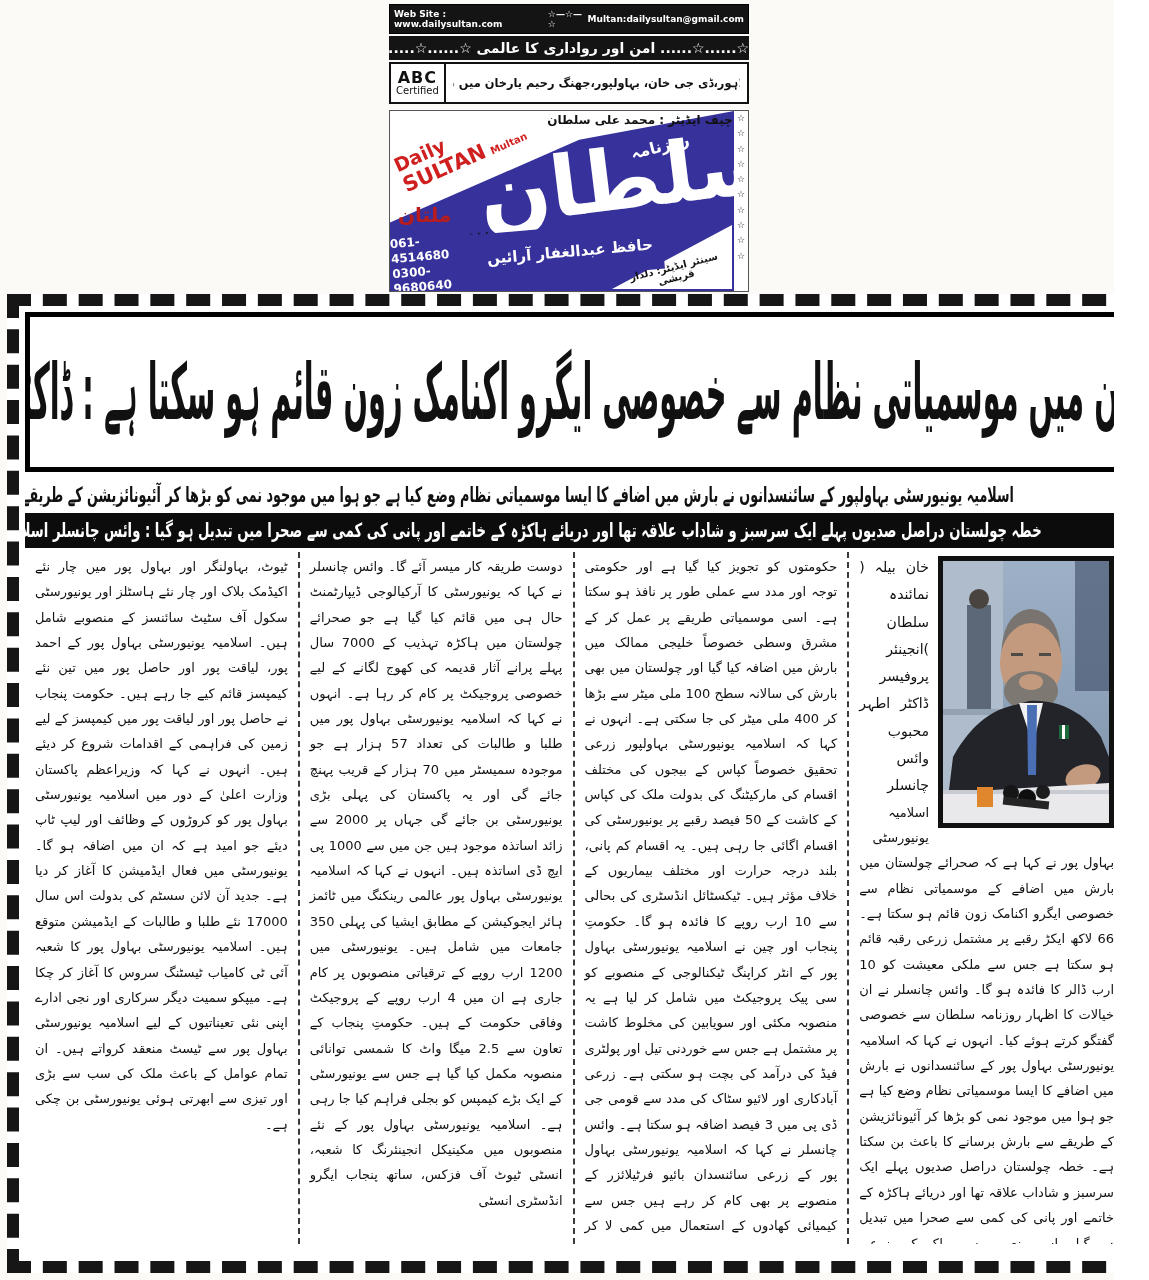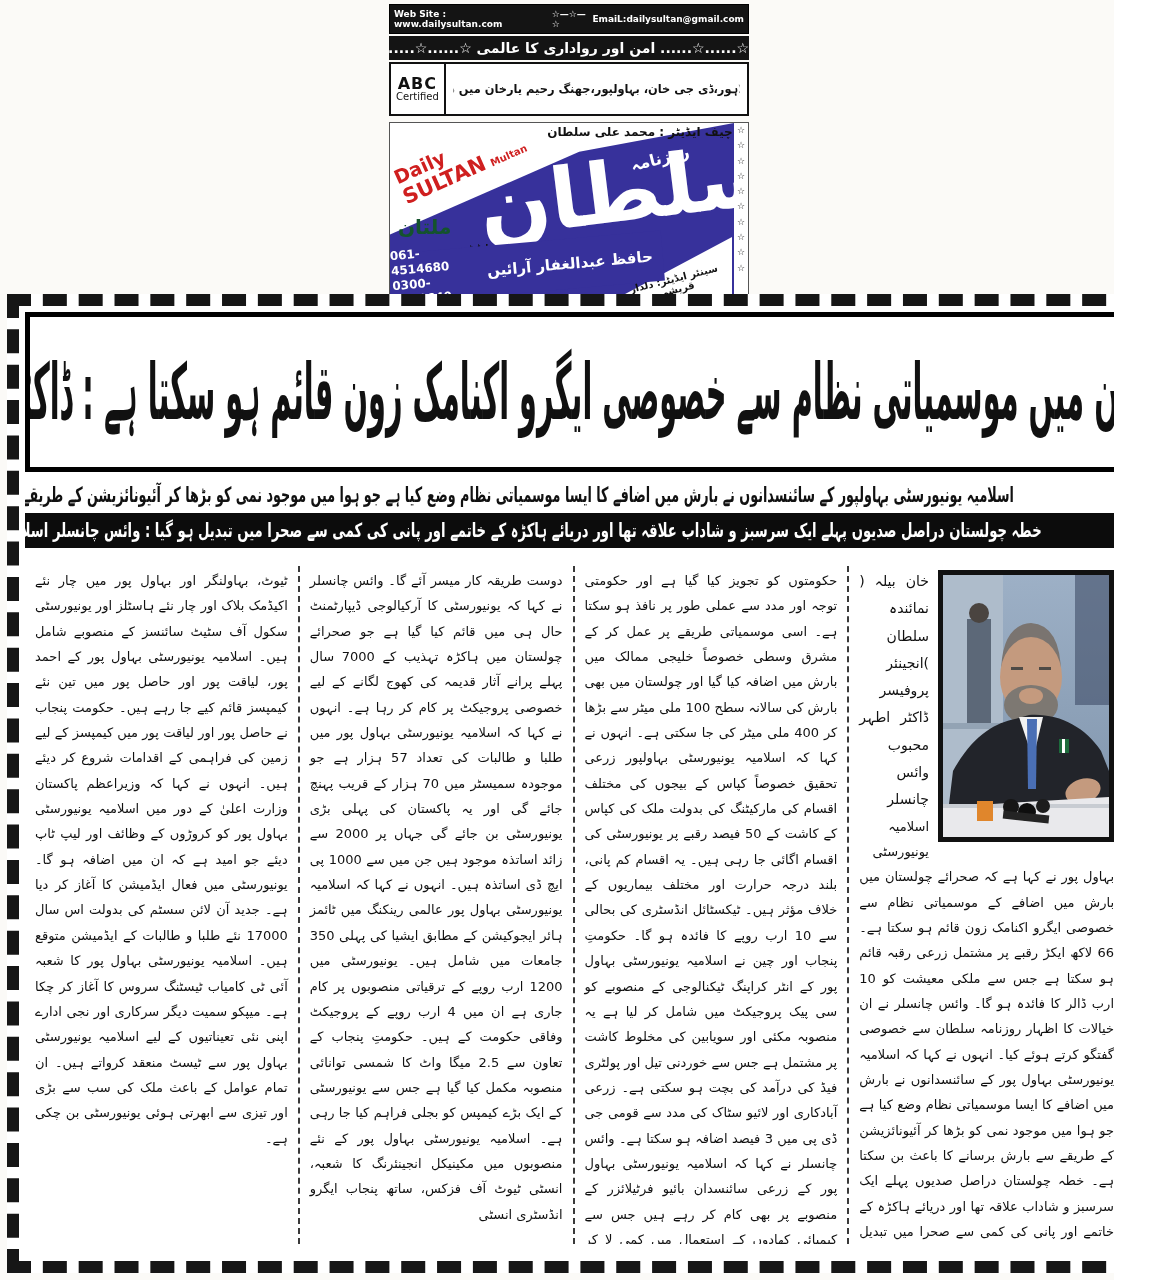--- a/index.html
+++ b/index.html
@@ -2,30 +2,30 @@
 <html lang="ur"><head>
 <meta charset="utf-8">
 <style>
   html,body{margin:0;padding:0;}
   #page{position:relative;width:1114px;height:1280px;background:#fbfaf7;font-family:"DejaVu Sans",sans-serif;overflow:hidden;color:#111;}
   
   .top-header{position:absolute;left:389px;top:4px;width:360px;}
   .web-bar{display:flex;justify-content:space-between;align-items:center;background:#141414;color:#fff;font-size:9px;font-weight:bold;padding:4px 4px;border:1px solid #000;}
   .slogan-bar{background:#141414;color:#fff;font-size:14px;font-weight:bold;text-align:center;padding:4px 0;margin-top:2px;direction:rtl;white-space:nowrap;overflow:hidden;}
   .abc-row{display:flex;align-items:stretch;border:2px solid #111;background:#fff;margin-top:2px;}
-  .abc-box{border-right:2px solid #111;padding:12px 5px;text-align:center;display:flex;flex-direction:column;justify-content:center;}
+  .abc-box{border-right:2px solid #111;padding:6px 5px;text-align:center;display:flex;flex-direction:column;justify-content:center;}
   .abc-top{font-size:16px;font-weight:900;letter-spacing:1px;line-height:1;}
   .abc-bottom{font-size:10px;line-height:1;}
   .availability{flex:1;direction:rtl;font-size:12px;font-weight:bold;display:flex;align-items:center;justify-content:center;white-space:nowrap;overflow:hidden;transform:scaleX(.95);}
   
   .masthead-box{position:relative;height:180px;margin-top:6px;background:#fff;overflow:hidden;border:1px solid #555;}
   .navy-shape{position:absolute;left:0;top:0;right:14px;bottom:0;background:#37319b;clip-path:polygon(0 62%,55% 16%,100% 0,100% 100%,0 100%);}
   .title-calli{position:absolute;left:88px;top:26px;color:#fff;font-size:84px;font-weight:bold;transform:rotate(-7deg);line-height:1;}
   .daily-word{position:absolute;right:58px;top:26px;color:#fff;font-size:16px;font-weight:bold;transform:rotate(-14deg);}
-  .city-word{position:absolute;left:8px;top:92px;color:#14532d;font-size:20px;font-weight:bold;}
+  .city-word{position:absolute;left:8px;top:92px;color:#b91c1c;font-size:20px;font-weight:bold;}
   .brand{position:absolute;left:4px;top:18px;transform:rotate(-24deg);color:#cf1f1f;line-height:1.05;}
   .brand-daily{font-size:19px;font-weight:800;display:block;}
   .brand-sultan{font-size:21px;font-weight:900;}
   .brand-multan{font-size:10px;font-weight:700;}
   .chief-editor{position:absolute;left:150px;top:2px;width:200px;text-align:center;font-size:12px;font-weight:bold;direction:rtl;white-space:nowrap;}
   .stars-col{position:absolute;right:0;top:0;bottom:0;width:14px;font-size:9px;line-height:1.7;text-align:center;word-break:break-all;white-space:normal;color:#222;}
   .senior-wedge{position:absolute;right:16px;bottom:2px;width:120px;height:64px;background:#fff;clip-path:polygon(100% 0,100% 100%,0 100%);}
   .senior-text{position:absolute;right:18px;bottom:8px;width:110px;font-size:10px;font-weight:bold;direction:rtl;text-align:center;transform:rotate(-14deg);color:#111;}
   .editor-strip{position:absolute;left:-6px;bottom:-2px;width:262px;height:46px;background:#37319b;transform:rotate(-5deg);transform-origin:left bottom;display:flex;align-items:center;gap:8px;padding:2px 10px;color:#fff;direction:rtl;}
   .editor-name{font-size:15px;font-weight:bold;white-space:nowrap;}
@@ -39,37 +39,37 @@
   .cell-issue{width:82px;display:flex;align-items:center;justify-content:center;border-right:2px solid #111;}
   
   .article-frame{position:absolute;left:7px;top:294px;width:1135px;height:979px;border:12px dashed #161616;background:#fff;box-sizing:border-box;padding:0 6px;}
   .headline-box{border:5px solid #000;height:150px;margin-top:6px;display:flex;align-items:center;justify-content:center;overflow:hidden;direction:rtl;}
   .headline-text{font-size:36px;font-weight:bold;white-space:nowrap;transform:scale(.8,2.15);}
   .subhead1{padding:13px 2px 9px;text-align:center;overflow:hidden;direction:rtl;}
   .subhead1 span{display:inline-block;font-size:15px;font-weight:bold;white-space:nowrap;transform:scale(.85,1.4);}
   .subhead2{background:#0c0c0c;color:#fff;text-align:center;padding:8px 2px;overflow:hidden;direction:rtl;}
   .subhead2 span{display:inline-block;font-size:15px;font-weight:bold;white-space:nowrap;transform:scale(.88,1.3);}
   .body-cols{display:flex;direction:rtl;margin-top:4px;height:692px;overflow:hidden;}
-  .col{width:25%;box-sizing:border-box;padding:2px 10px;font-size:13px;line-height:1.95;text-align:justify;overflow:hidden;margin-top:14px;}
+  .col{width:25%;box-sizing:border-box;padding:2px 10px;font-size:13px;line-height:1.95;text-align:justify;overflow:hidden;}
   .col + .col{border-right:2px dashed #3a3a3a;}
   .photo-frame{float:right;width:166px;height:262px;border:5px solid #111;margin:2px 0 8px 9px;background:#8fa0b6;}
   .photo-frame svg{display:block;width:100%;height:100%;}
   .byline{font-size:14px;font-weight:500;}
 </style>
 </head>
 <body>
 
 <div id="page">
 
   <div class="top-header">
 
     <div class="web-bar">
       <span>Web Site : www.dailysultan.com</span>
       <span>☆—☆—☆</span>
-      <span>EmaiL:dailysultan@gmail.com</span>
+      <span>Multan:dailysultan@gmail.com</span>
     </div>
 
     <div class="slogan-bar">
       <span>☆......☆......</span>
       <span>امن اور رواداری کا عالمی</span>
       <span>☆......☆......☆</span>
     </div>
 
     <div class="abc-row">
       <div class="abc-box">

